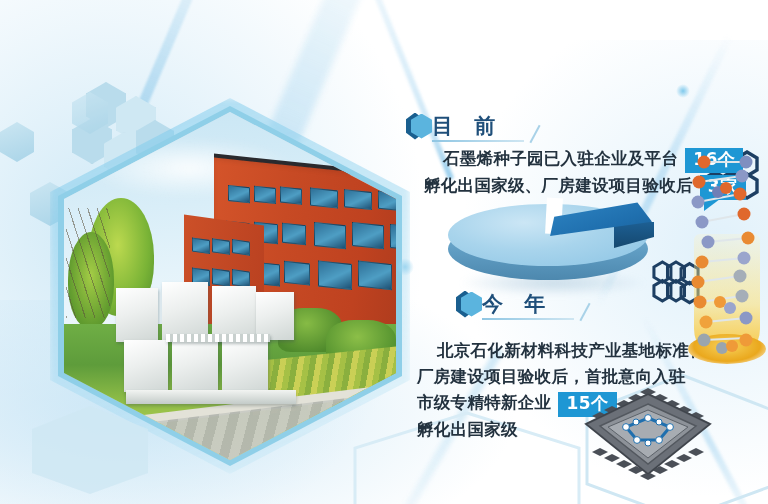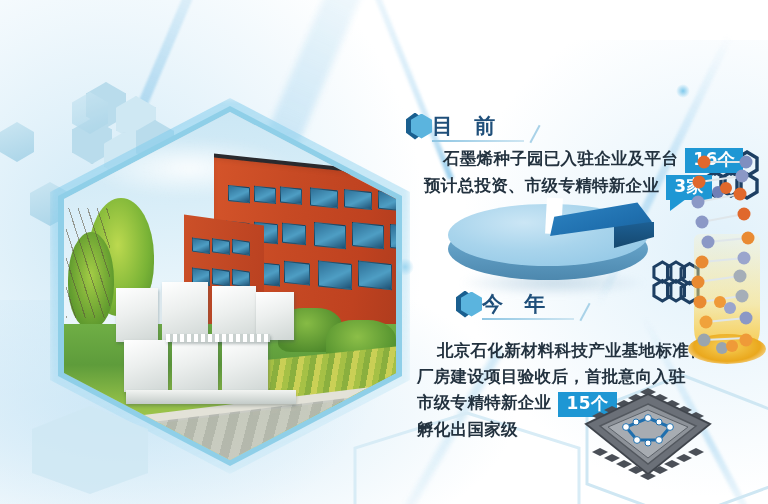--- a/index.html
+++ b/index.html
@@ -301,21 +301,21 @@
     <span class="head-title">目 前</span>
   </div>
   <div class="head-rule" style="left:432px;top:140px;width:92px;"></div>
   <div class="head-slash" style="left:534px;top:124px;"></div>
 
   <div class="line" style="left:443px;top:148px;">
     <span>石墨烯种子园已入驻企业及平台</span>
     <span class="badge">16个</span>
   </div>
   <div class="line" style="left:424px;top:175px;">
-    <span>预计总投资、市级专精特新企业</span>
+    <span>孵化出国家级、厂房建设项目验收后</span>
     <span class="badge callout">3家</span>
   </div>
 
   <div class="pie-wrap">
     <div class="pie-shadow"></div>
     <div class="pie-body">
       <div class="pie-side"></div>
       <div class="pie-top"></div>
       <div class="pie-notch"></div>
       <div class="pie-slice-side"></div>

